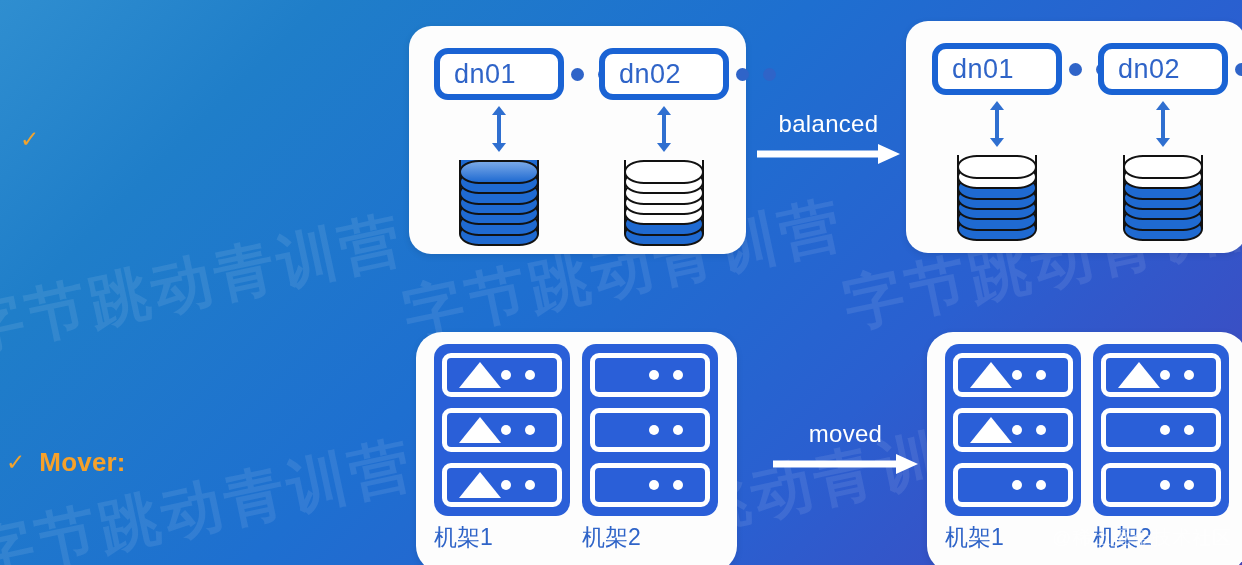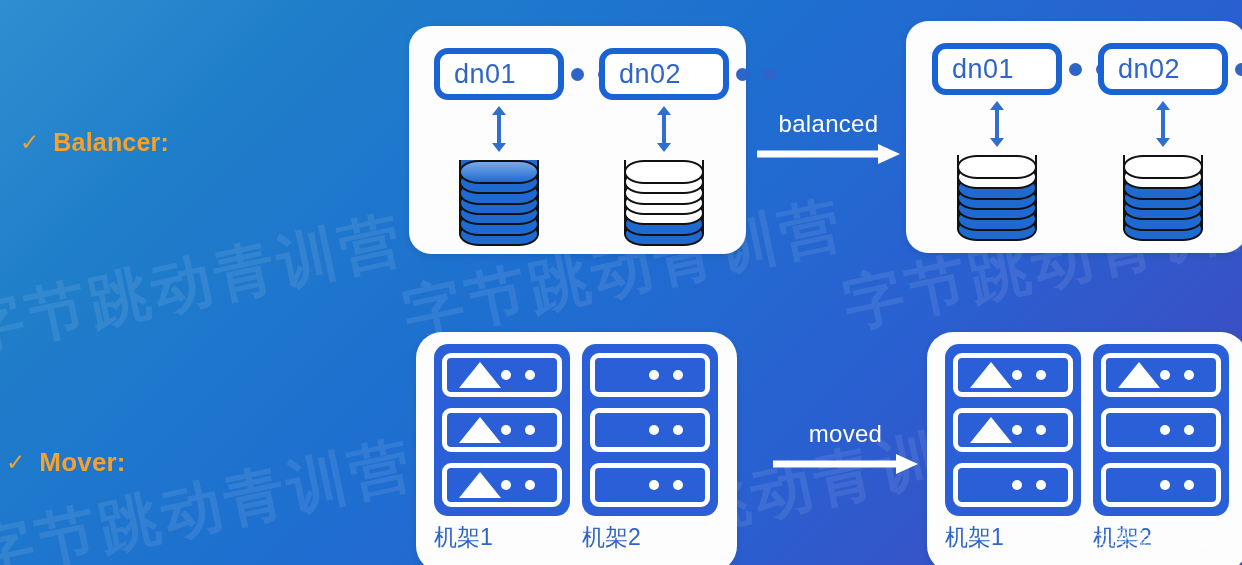--- a/index.html
+++ b/index.html
@@ -154,21 +154,20 @@
 <div class="bg-watermark">
   <span class="wm1">字节跳动青训营</span>
   <span class="wm2">字节跳动青训营</span>
   <span class="wm3">字节跳动青训营</span>
   <span class="wm4">字节跳动青训营</span>
   <span class="wm5">字节跳动青训营</span>
 </div>
 
 <div class="bullet" id="bullet-balancer">
   <span class="check">✓</span>
-  <span class="kw">Balancer:</span>
 </div>
 
 <div class="bullet" id="bullet-mover">
   <span class="check">✓</span>
   <span class="kw">Mover:</span>
 </div>
 
 <div class="panel" id="panel-dn-before">
     <div class="dn-group" style="left: 25px; top: 22px; width: 130px;">
       <div class="dn-box" style="border-color: rgb(26, 99, 212);">

